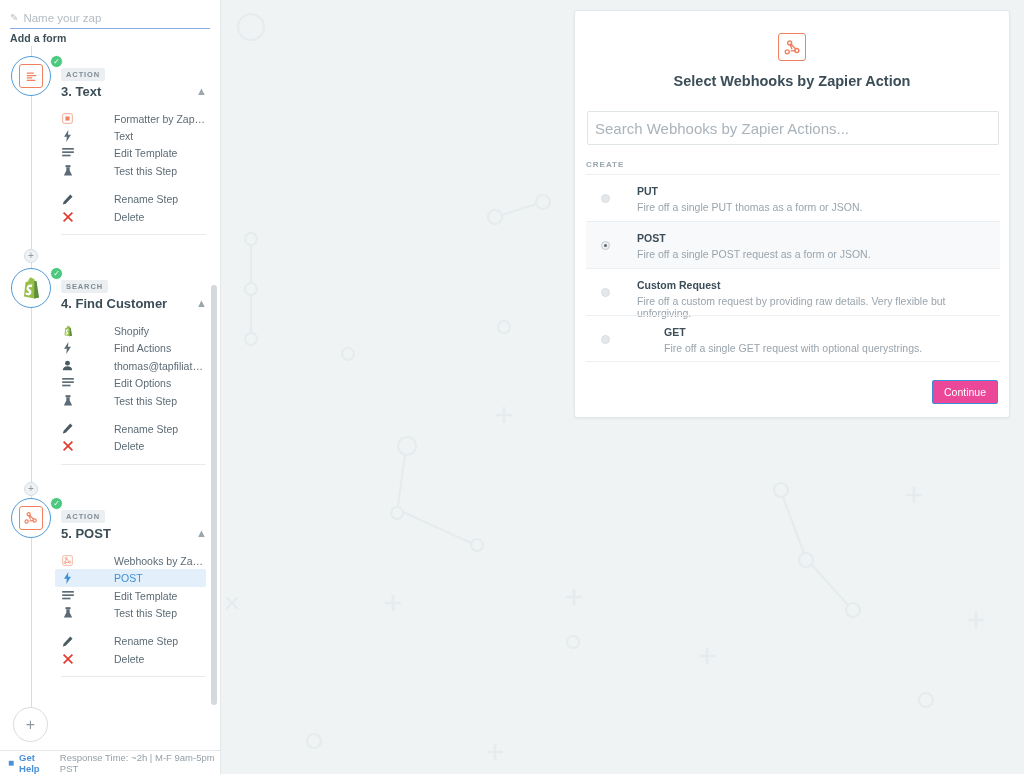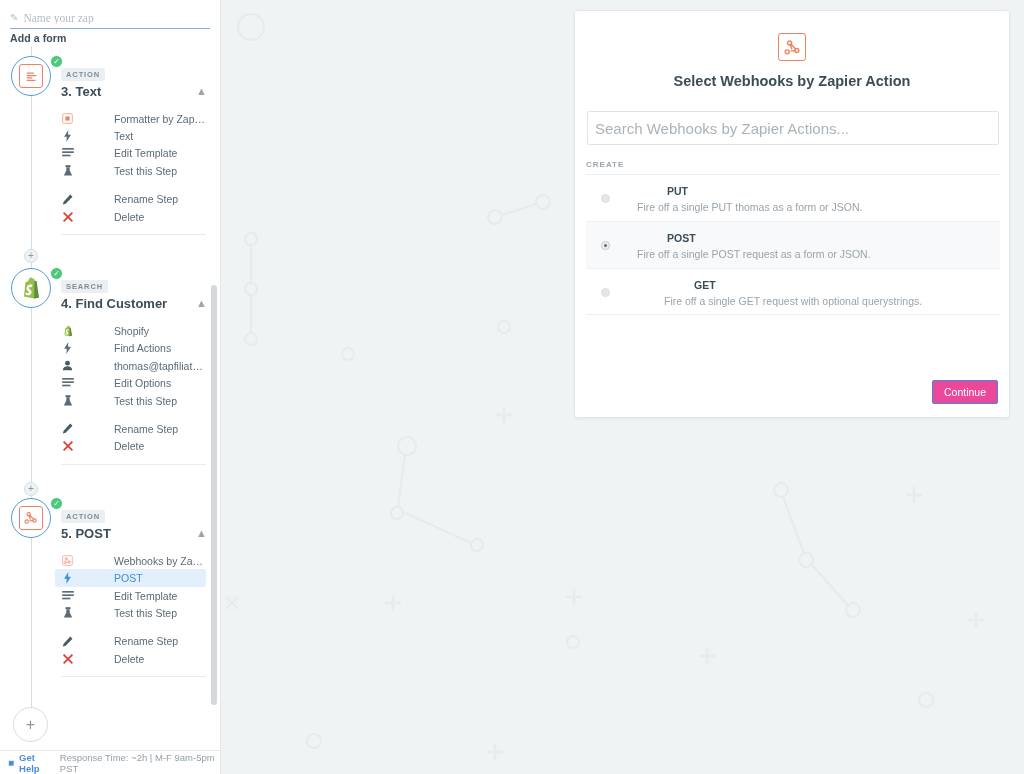--- a/index.html
+++ b/index.html
@@ -23,21 +23,21 @@
   }
   .zap-name-row {
     position: absolute; left: 10px; top: 12px; width: 200px;
     display: flex; align-items: center; gap: 5px;
     border-bottom: 1px solid #8aa9e8;
     padding-bottom: 4px;
   }
   .pencil-small { color: #b7bfc6; font-size: 10px; line-height: 1; transform: rotate(0deg); }
   .zap-name-input {
     border: none; outline: none; padding: 0;
-    font-family: Liberation Serif, serif;
+    font-family: Liberation Sans, sans-serif;
     font-size: 11.5px; color: #3d4f58;
     background: transparent; width: 170px;
   }
   .zap-name-input::placeholder { color: #b3bcc3; }
   .add-note {
     position: absolute; left: 10px; top: 32px;
     font-size: 10.5px; color: #3d4f58; font-weight: bold;
     letter-spacing: .1px;
   }
 
@@ -177,21 +177,21 @@
   .radio {
     width: 9px; height: 9px; border-radius: 50%;
     background: #e3e7ea; border: 1px solid #dadfe3;
     margin: 9px 0 0 15px; flex: 0 0 9px;
     display: flex; align-items: center; justify-content: center;
   }
   .radio .dot { width: 3px; height: 3px; border-radius: 50%; background: transparent; }
   .radio.checked { background: #eceff1; border-color: #c6ccd1; }
   .radio.checked .dot { background: #5b6870; }
   .option-text { margin-left: 27px; }
-  .option-name { font-size: 10.5px; font-weight: bold; color: #3b4d57; margin-left: 30px; }
+  .option-name { font-size: 10.5px; font-weight: bold; color: #3b4d57; }
   .option-desc { font-size: 10.5px; color: #99a4ac; margin-top: 4px; }
   .continue-btn {
     position: absolute; right: 11px; bottom: 13px;
     background: #ec4899; color: #ffffff;
     border: 1px solid #3f8cdc; border-radius: 2px;
     font-family: "Liberation Sans", sans-serif;
     font-size: 10.5px; padding: 5px 11px;
     cursor: pointer;
   }
 </style>
@@ -545,20 +545,29 @@
         <div class="option-row selected">
           <div class="radio checked">
               <span class="dot"></span>
             </div>
           <div class="option-text">
             <div class="option-name">POST</div>
             <div class="option-desc">Fire off a single POST request as a form or JSON.</div>
           </div>
         </div>
 
+        <div class="option-row">
+          <div class="radio">
+              <span class="dot"></span>
+            </div>
+          <div class="option-text">
+            <div class="option-name">Custom Request</div>
+            <div class="option-desc">Fire off a custom request by providing raw details. Very flexible but unforgiving.</div>
+          </div>
+        </div>
 
         <div class="option-row">
           <div class="radio">
               <span class="dot"></span>
             </div>
           <div class="option-text">
             <div class="option-name">GET</div>
             <div class="option-desc">Fire off a single GET request with optional querystrings.</div>
           </div>
         </div>

